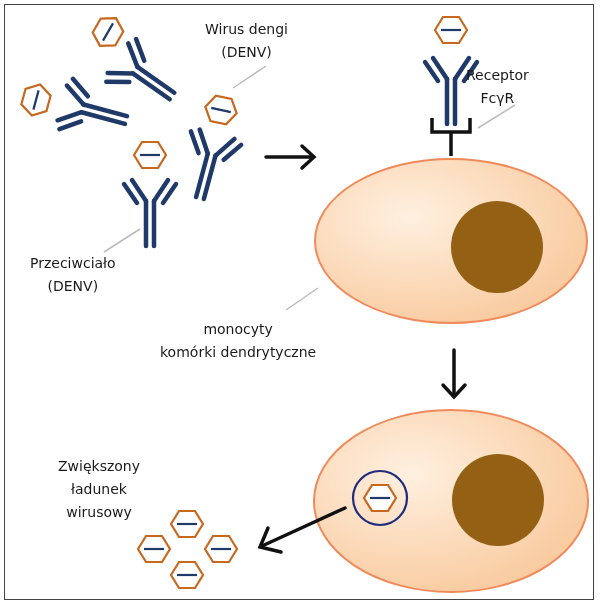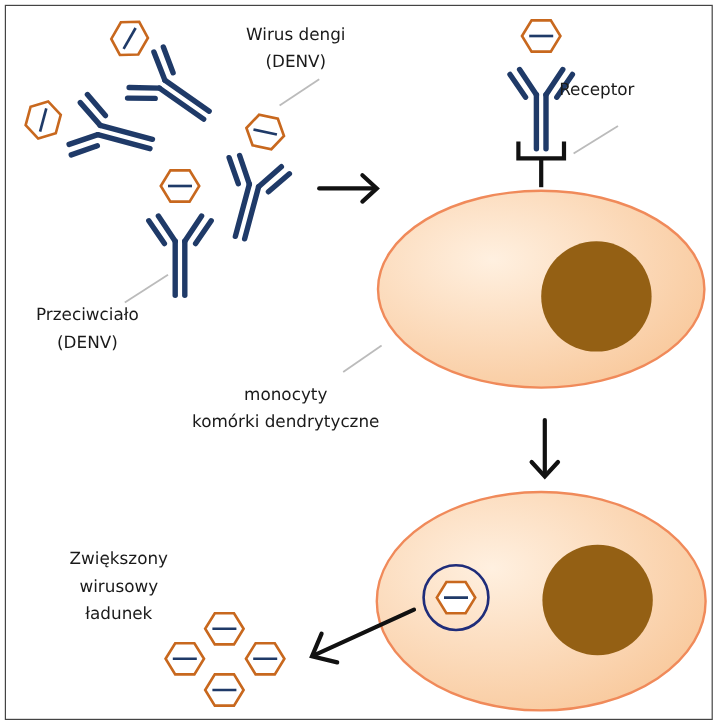--- a/index.html
+++ b/index.html
@@ -108,24 +108,25 @@
   <div>(DENV)</div>
 </div>
 
 <div class="lbl" style="left:30px;top:252px;">
   <div>Przeciwciało</div>
   <div>(DENV)</div>
 </div>
 
 <div class="lbl" style="left:466px;top:64px;">
   <div>Receptor</div>
+  <div>FcγR</div>
 </div>
 
 <div class="lbl" style="left:160px;top:318px;">
   <div>monocyty</div>
   <div>komórki dendrytyczne</div>
 </div>
 
 <div class="lbl" style="left:58px;top:455px;">
   <div>Zwiększony</div>
+  <div>ładunek</div>
   <div>wirusowy</div>
-  <div>ładunek</div>
 </div>
 
 </body></html>

